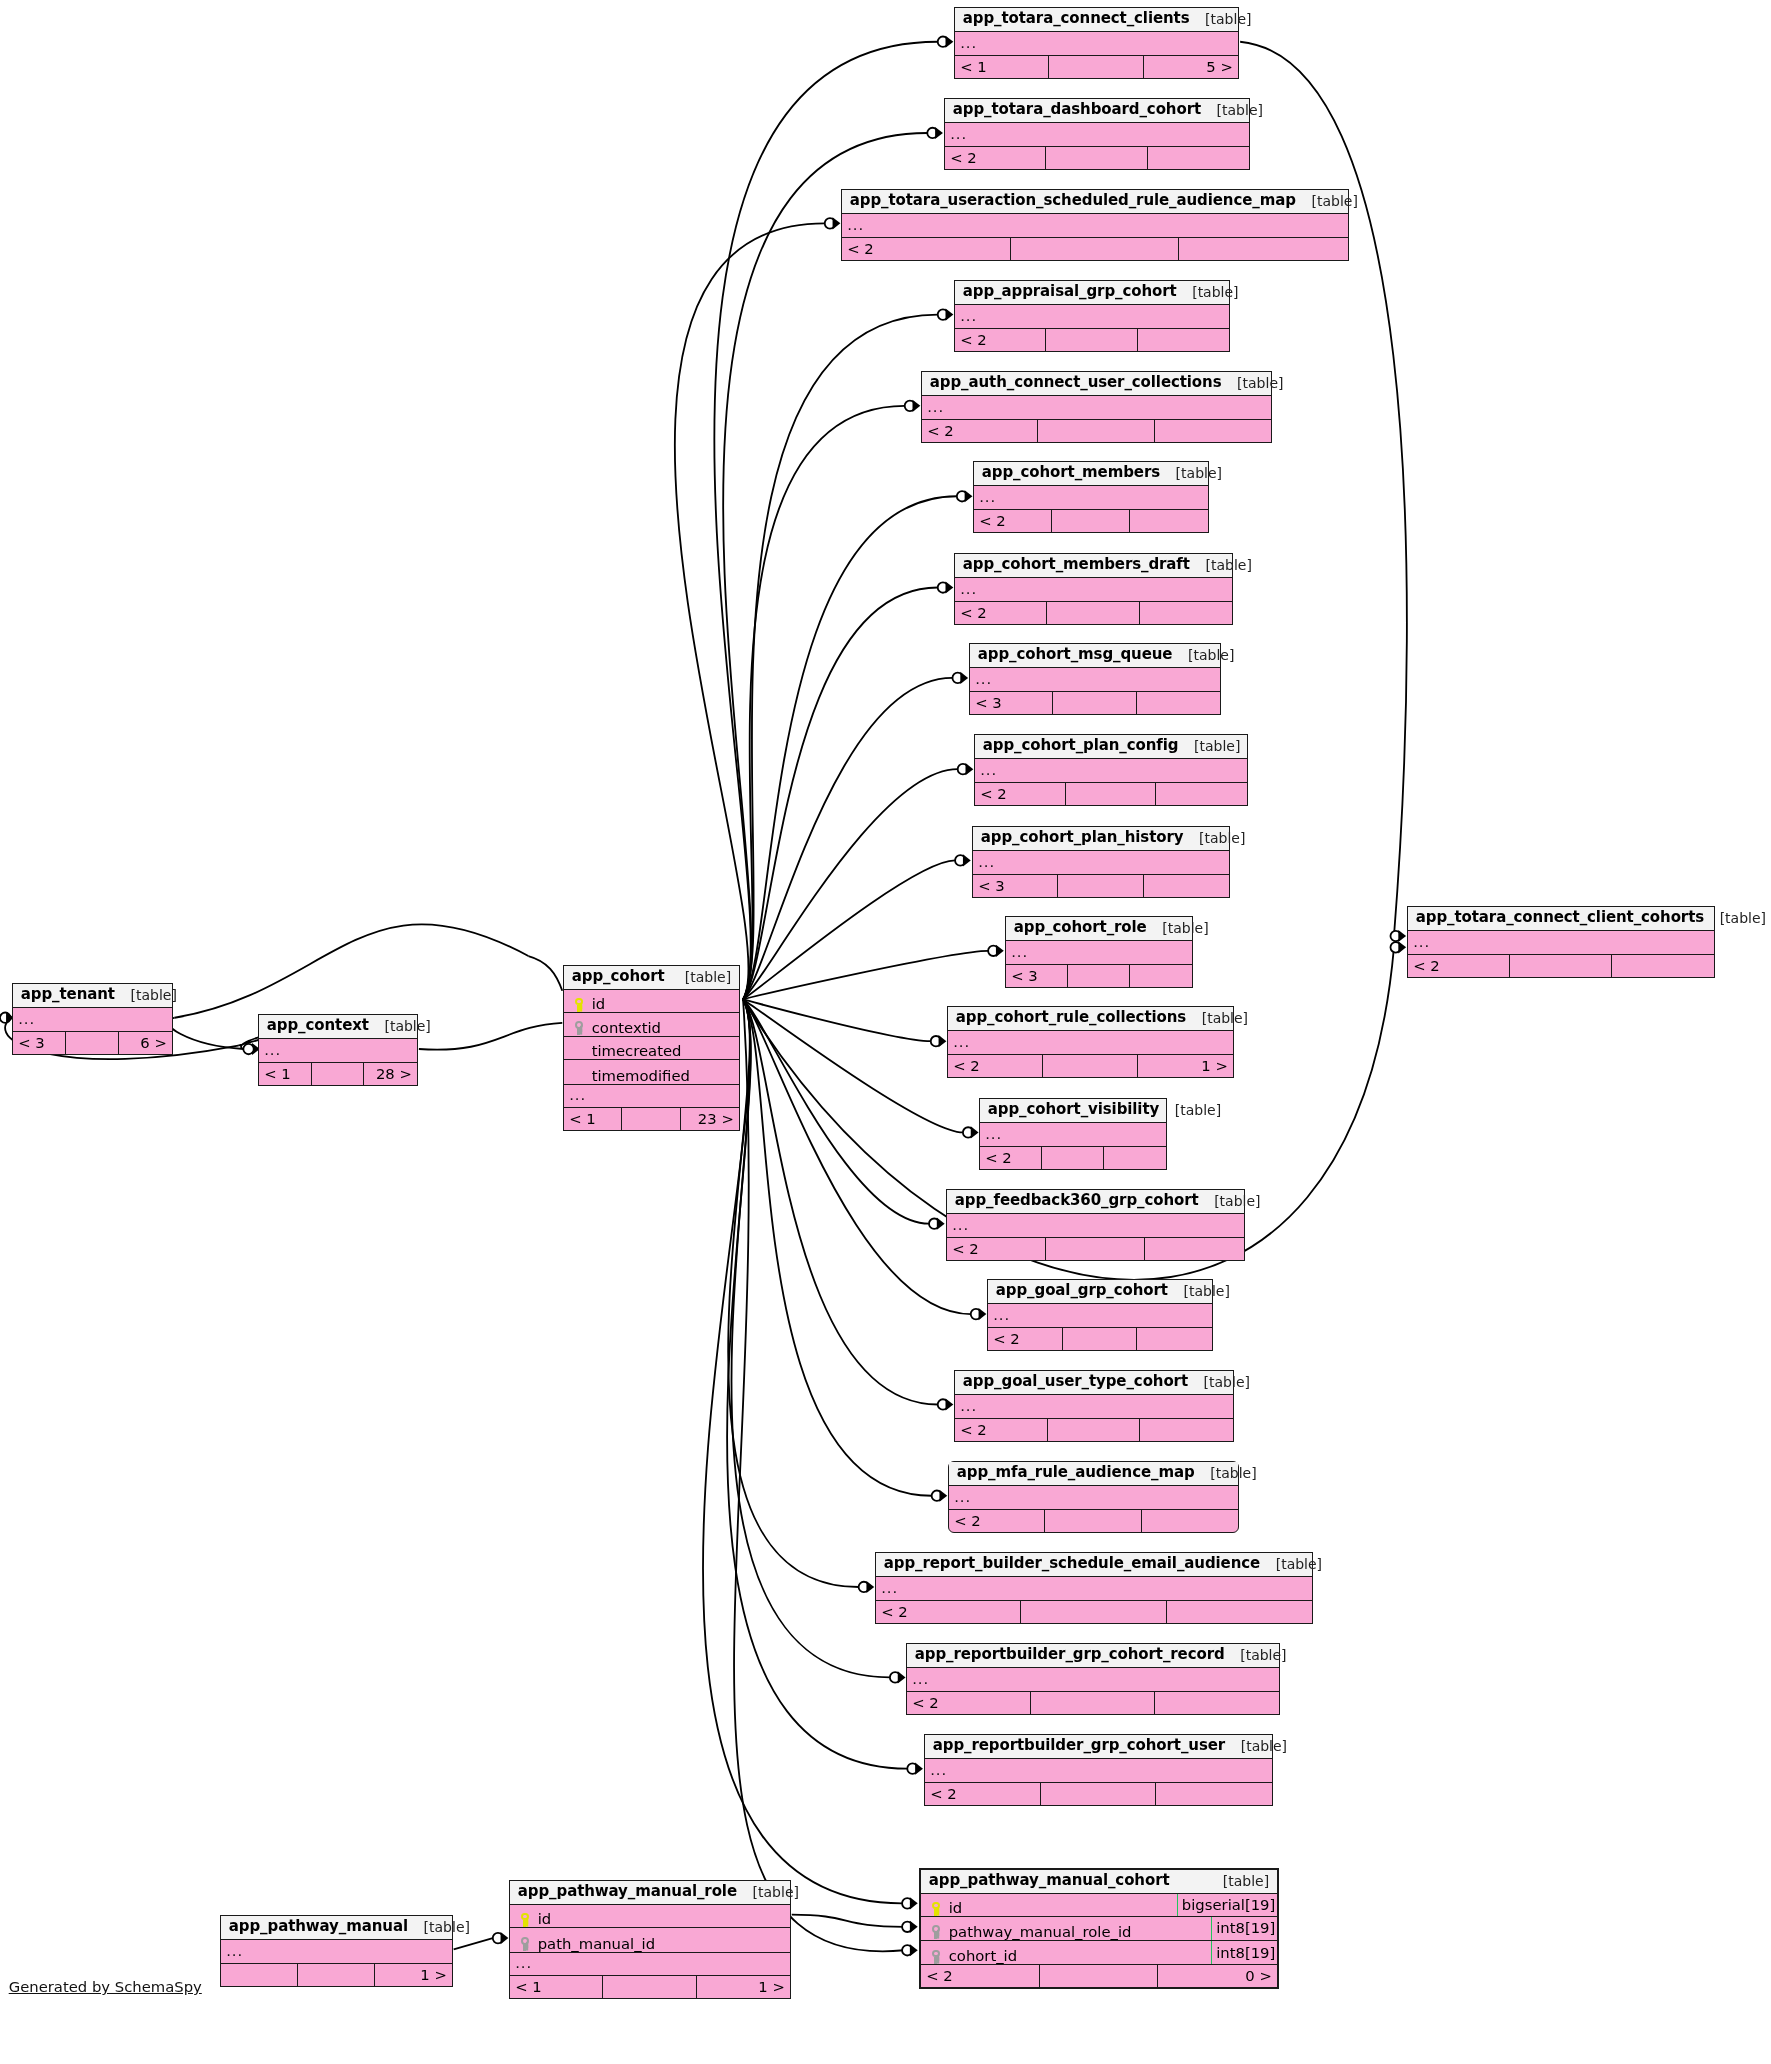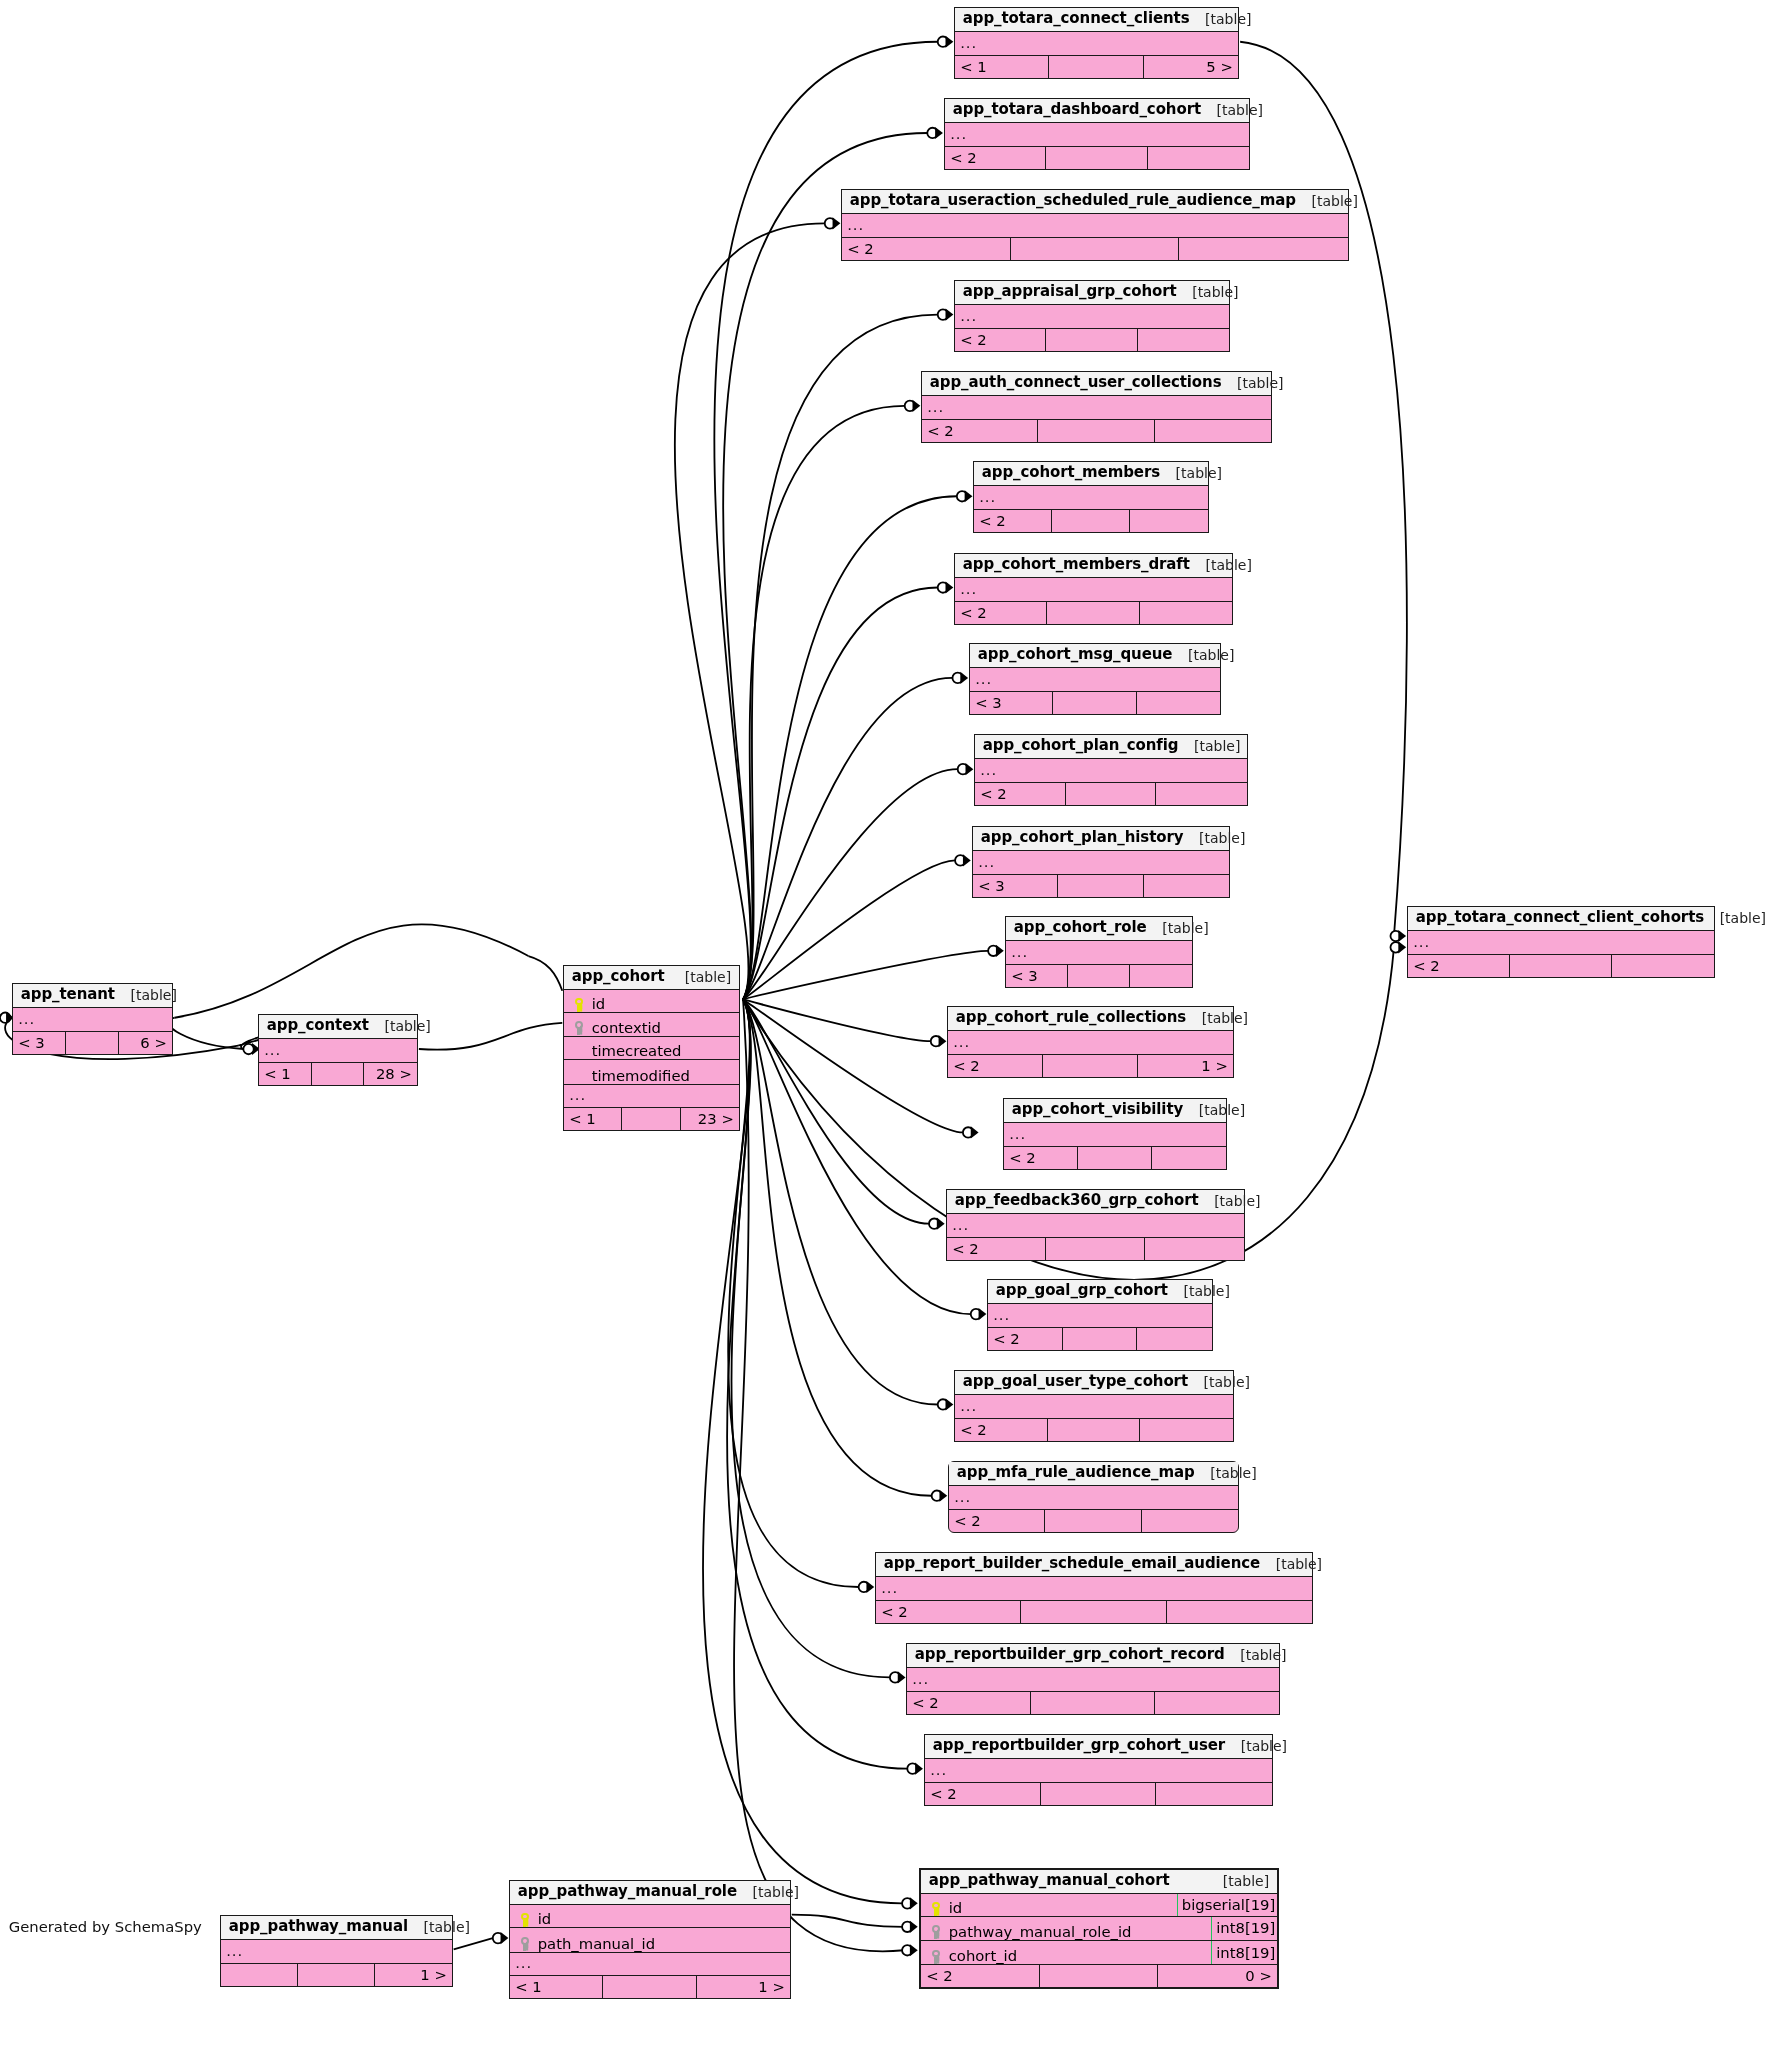--- a/index.html
+++ b/index.html
@@ -411,21 +411,21 @@
           <span class="tname">app_cohort_rule_collections</span>
           <span class="ttag">[table]</span>
         </div>
         <div class="ellipsis notop">...</div>
         <div class="foot">
           <div class="fc">&lt; 2</div>
           <div class="fc"></div>
           <div class="fc">1 &gt;</div>
         </div>
       </div>
-      <div class="tbl" style="left: 979px; top: 1098px; width: 224px; margin-left: 24px;">
+      <div class="tbl" style="left: 979px; top: 1098px; width: 188px;">
         <div class="hdr">
           <span class="tname">app_cohort_visibility</span>
           <span class="ttag">[table]</span>
         </div>
         <div class="ellipsis notop">...</div>
         <div class="foot">
           <div class="fc">&lt; 2</div>
           <div class="fc"></div>
           <div class="fc"></div>
         </div>
@@ -637,15 +637,15 @@
           </div>
         </div>
         <div class="foot">
           <div class="fc">&lt; 2</div>
           <div class="fc"></div>
           <div class="fc">0 &gt;</div>
         </div>
       </div>
     </div>
 
-  <div class="credit" style="left:8.7px; top:1918px;">Generated by SchemaSpy</div>
+  <div class="credit" style="left:8.7px; top:1978px;text-decoration:underline;">Generated by SchemaSpy</div>
 </div>
 
 
 </body></html>

